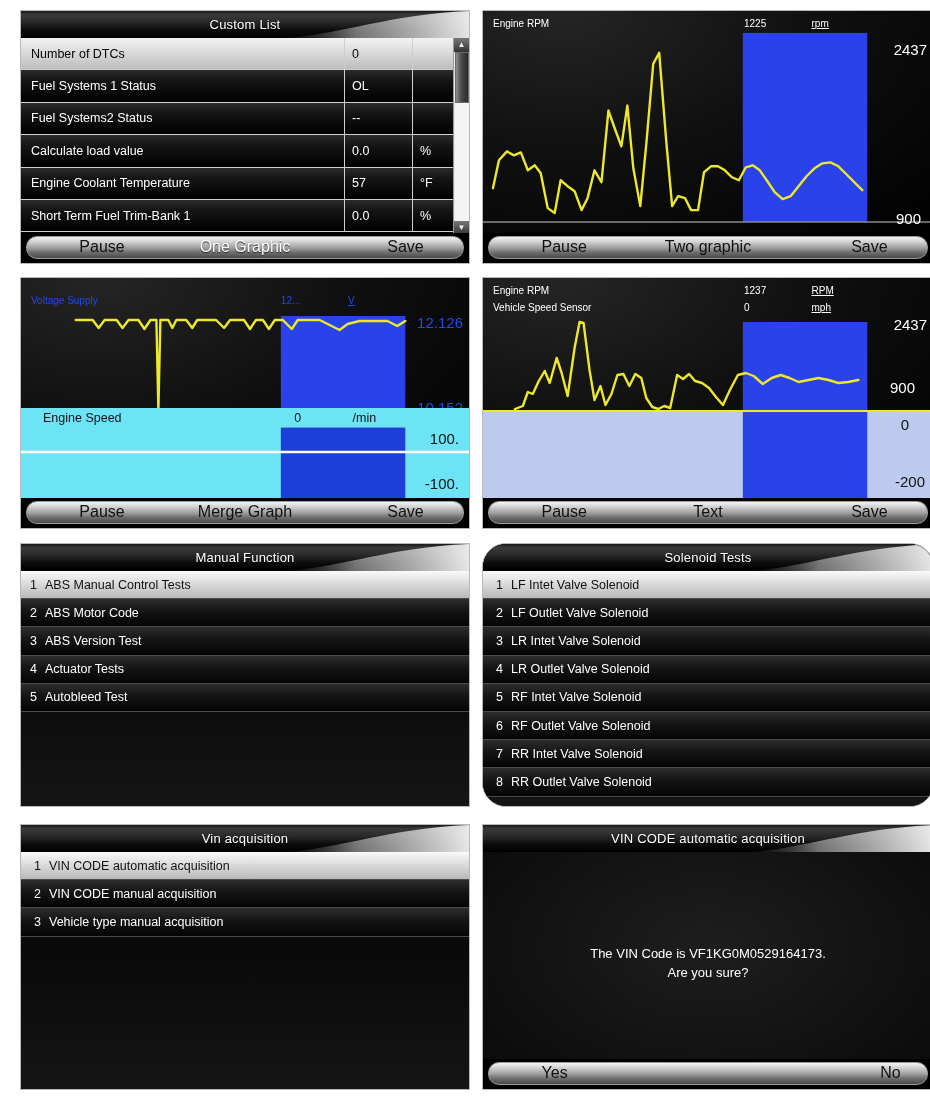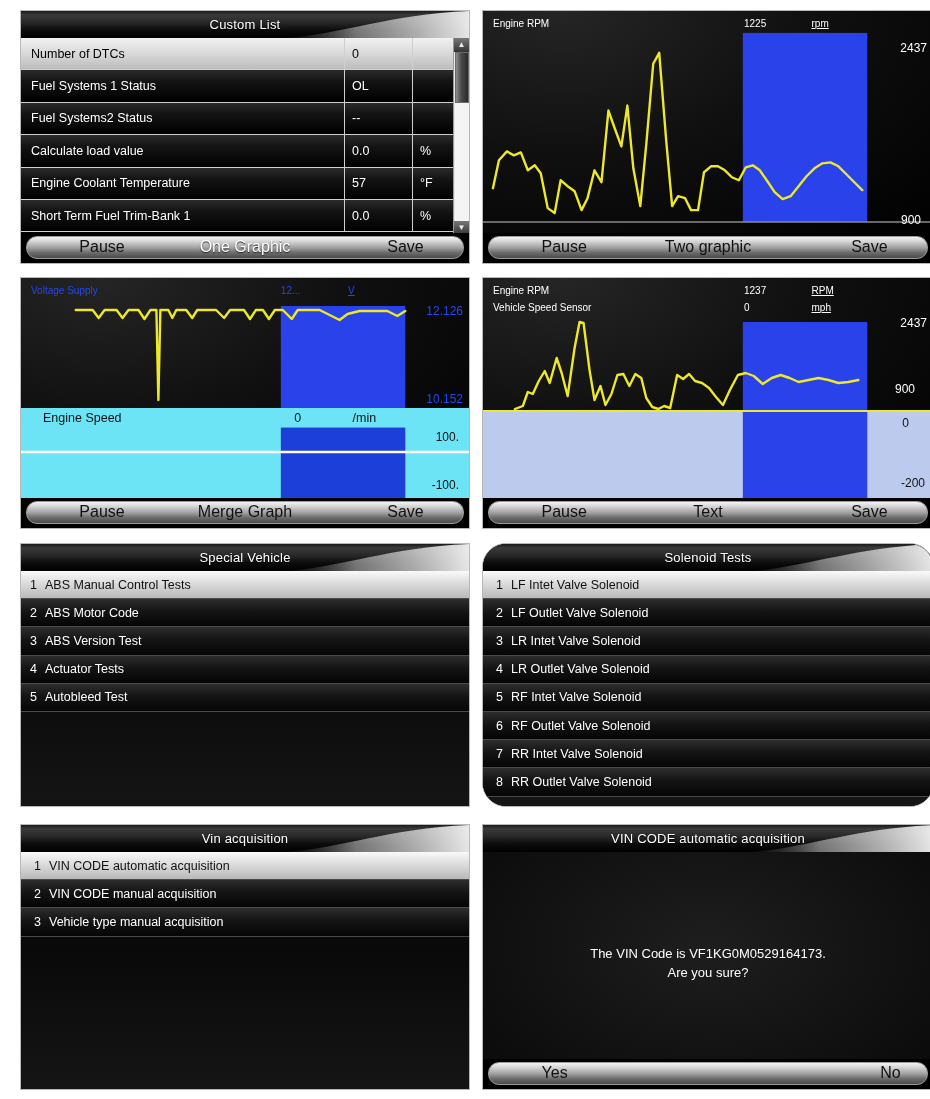--- a/index.html
+++ b/index.html
@@ -105,21 +105,21 @@
     overflow:hidden;
   }
   .g-hdr { position:absolute; left:0; right:0; top:0; padding: 4px 8px 0 10px; }
   .g-hline { display:flex; align-items:baseline; font-size:10px; color:#fff; line-height:17px; }
   .g-hline .nm { flex: 0 0 auto; }
   .g-hline .vl { position:absolute; left: 58%; }
   .g-hline .un { position:absolute; left: 73%; text-decoration: underline; }
   .g-blue-txt { color:#2348f2 !important; }
   .g-svgwrap { position:absolute; left:0; right:0; top:0; bottom:0; }
   .axlbl {
-    position:absolute; color:#fff; font-size:12px; white-space:nowrap;
+    position:absolute; color:#fff; font-size:15px; white-space:nowrap;
   }
   .axlbl.blue { color:#2348f2; }
   .axlbl.dark { color:#111; }
   
   .list { position:absolute; left:0; right:0; top:27px; bottom:0;
           background: linear-gradient(180deg,#141414 0%,#090909 40%,#151515 100%); }
   .lrow {
     height: 28.2px; display:flex; align-items:center;
     border-bottom:1px solid #4a4a4a;
     background: linear-gradient(180deg,#2e2e2e 0%,#141414 45%,#050505 100%);
@@ -229,21 +229,21 @@
         <span class="bt bt-l">Pause</span>
         <span class="bt bt-c">Two graphic</span>
         <span class="bt bt-r">Save</span>
       </div>
     </div>
   </div>
 
   <div class="panel" style="left:8px; top:277px; width:450px; height:252px;">
     <div class="graph">
 
-      <div style="position:absolute;left:0;right:0;top:0;height:130px;overflow:hidden;padding-left:20px;">
+      <div style="position:absolute;left:0;right:0;top:10px;height:130px;overflow:hidden;padding-left:20px;">
         <svg style="position:absolute;inset:0;width:100%;height:100%" viewBox="0 0 450 130" preserveAspectRatio="none">
           <rect x="261" y="28" width="125" height="102" fill="#2a42ea"></rect>
           <polyline fill="none" stroke="#ede82a" stroke-width="2.4" stroke-linejoin="round" stroke-linecap="round" points="55,32 72,32 78,40 84,32 96,32 102,40 108,32 118,32 124,41 130,32 136,32 138,122 140,32 148,32 152,40 156,32 166,32 172,40 177,32 196,32 204,40 210,32 224,32 230,41 236,32 243,32 249,41 255,32 263,32 272,41 278,32 300,32 312,38 320,42 328,36 340,33 368,33 378,38 386,33"></polyline>
         </svg>
         <div class="g-hdr">
           <div class="g-hline">
             <span class="nm g-blue-txt">Voltage Supply</span>
             <span class="vl g-blue-txt">12...</span>
             <span class="un g-blue-txt">V</span>
           </div>
@@ -320,21 +320,21 @@
       <svg class="swoosh" viewBox="0 0 200 27" preserveAspectRatio="none">
         <defs>
             <linearGradient id="sw2" x1="0" y1="0" x2="1" y2="0">
           <stop offset="0" stop-color="#000" stop-opacity="0"></stop>
           <stop offset=".45" stop-color="#cfcfcf" stop-opacity=".55"></stop>
           <stop offset="1" stop-color="#ffffff" stop-opacity=".9"></stop>
         </linearGradient>
           </defs>
         <path d="M0,27 C70,27 110,4 200,0 L200,27 Z" fill="url(#sw2)"></path>
       </svg>
-      <span class="tl">Special Vehicle</span>
+      <span class="tl">Manual Function</span>
     </div>
     <div class="list" id="list-special-function">
         <div class="lrow sel">
           <span class="num">1</span>
           <span class="lbl">ABS Manual Control Tests</span>
         </div>
         <div class="lrow">
           <span class="num">2</span>
           <span class="lbl">ABS Motor Code</span>
         </div>

